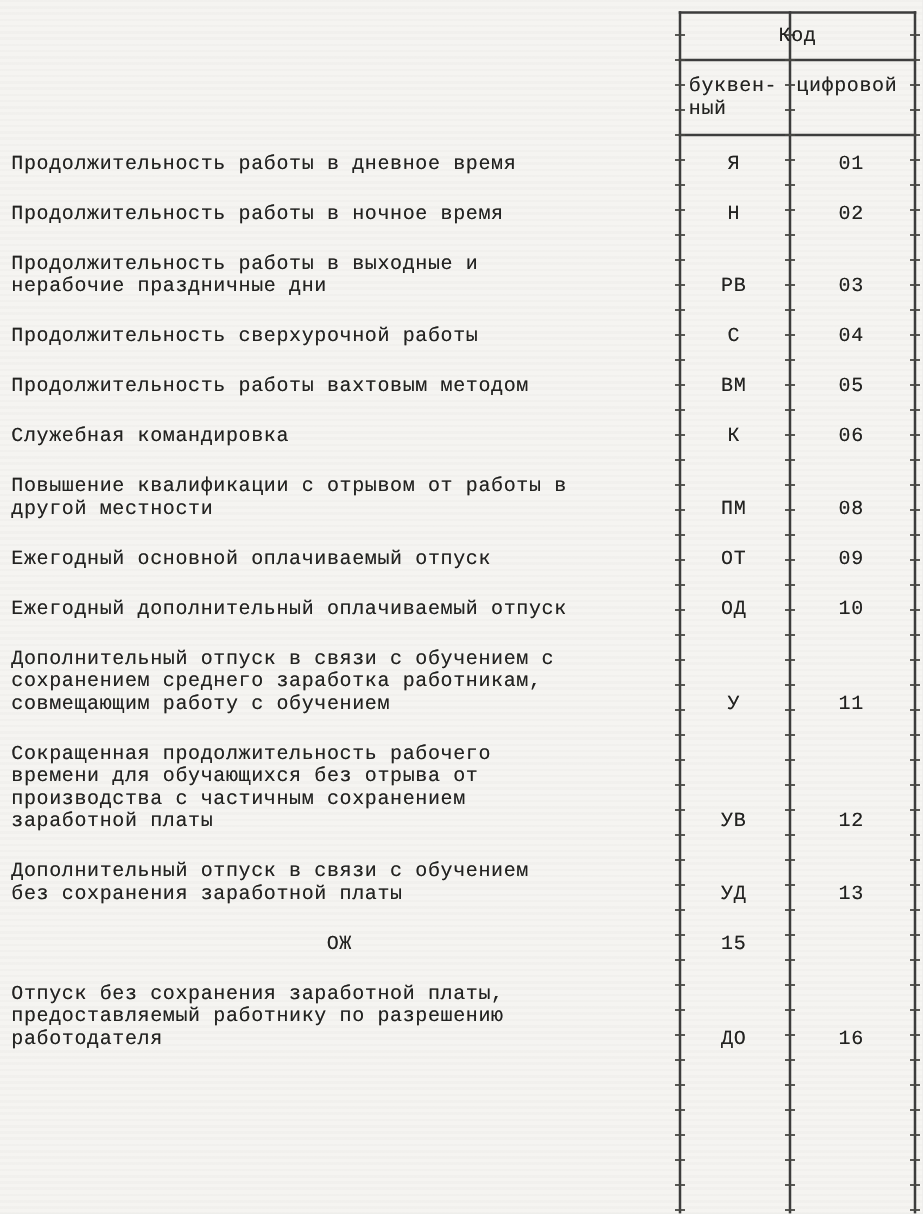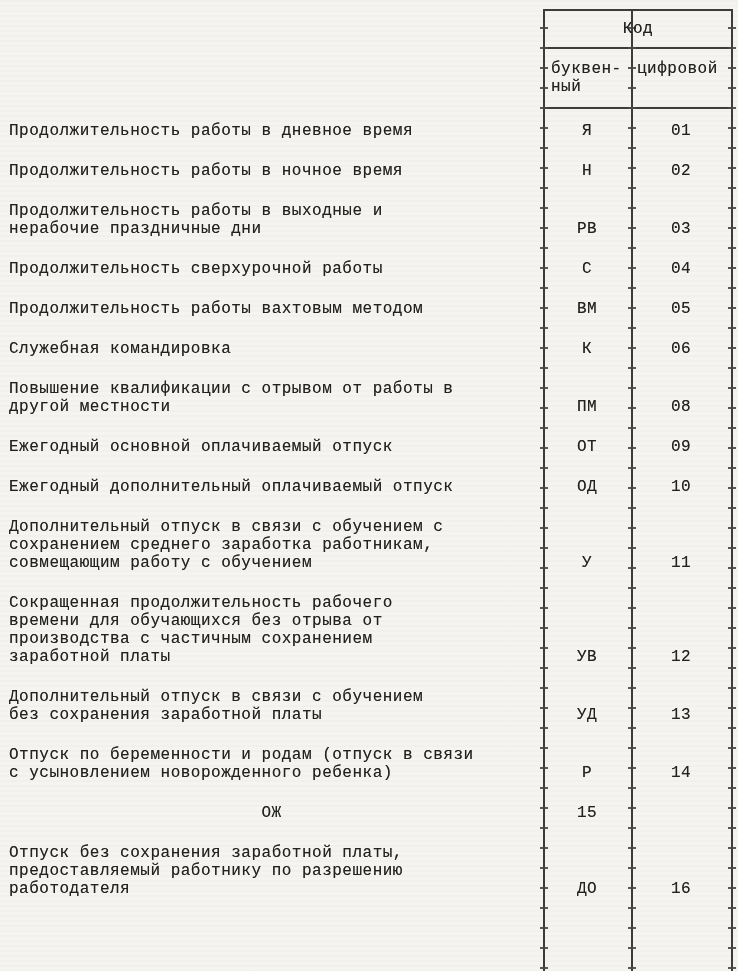--- a/index.html
+++ b/index.html
@@ -154,26 +154,20 @@
         <div class="cell-letter">УВ</div>
         <div class="cell-digit">12</div>
       </div>
       <div class="row">
         <div class="cell-desc">Дополнительный отпуск в связи с обучением
 без сохранения заработной платы</div>
         <div class="cell-letter">УД</div>
         <div class="cell-digit">13</div>
       </div>
       <div class="row">
-        <div class="cell-desc">Отпуск по беременности и родам (отпуск в связи
-с усыновлением новорожденного ребенка)</div>
-        <div class="cell-letter">Р</div>
-        <div class="cell-digit">14</div>
-      </div>
-      <div class="row">
         <div class="cell-letter">ОЖ</div>
         <div class="cell-digit">15</div>
       </div>
       <div class="row">
         <div class="cell-desc">Отпуск без сохранения заработной платы,
 предоставляемый работнику по разрешению
 работодателя</div>
         <div class="cell-letter">ДО</div>
         <div class="cell-digit">16</div>
       </div>

